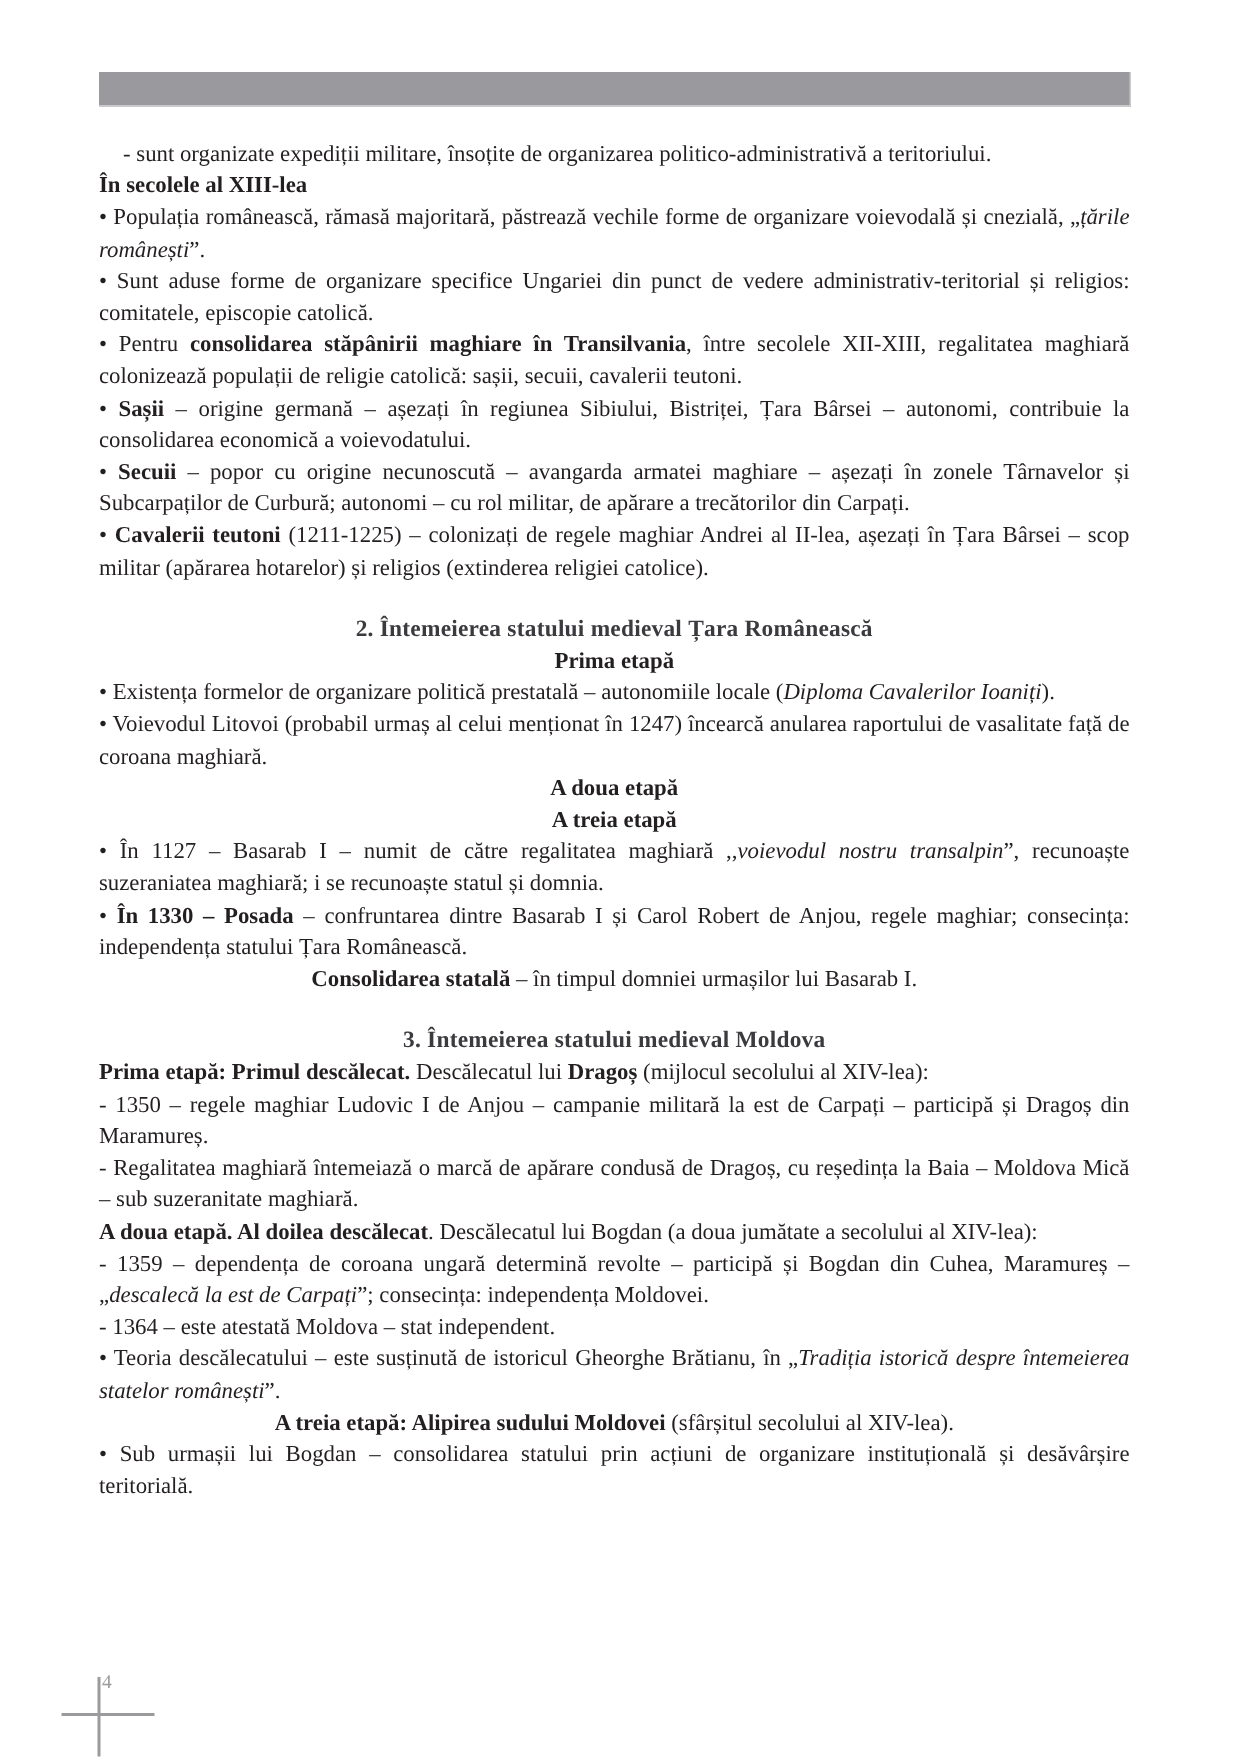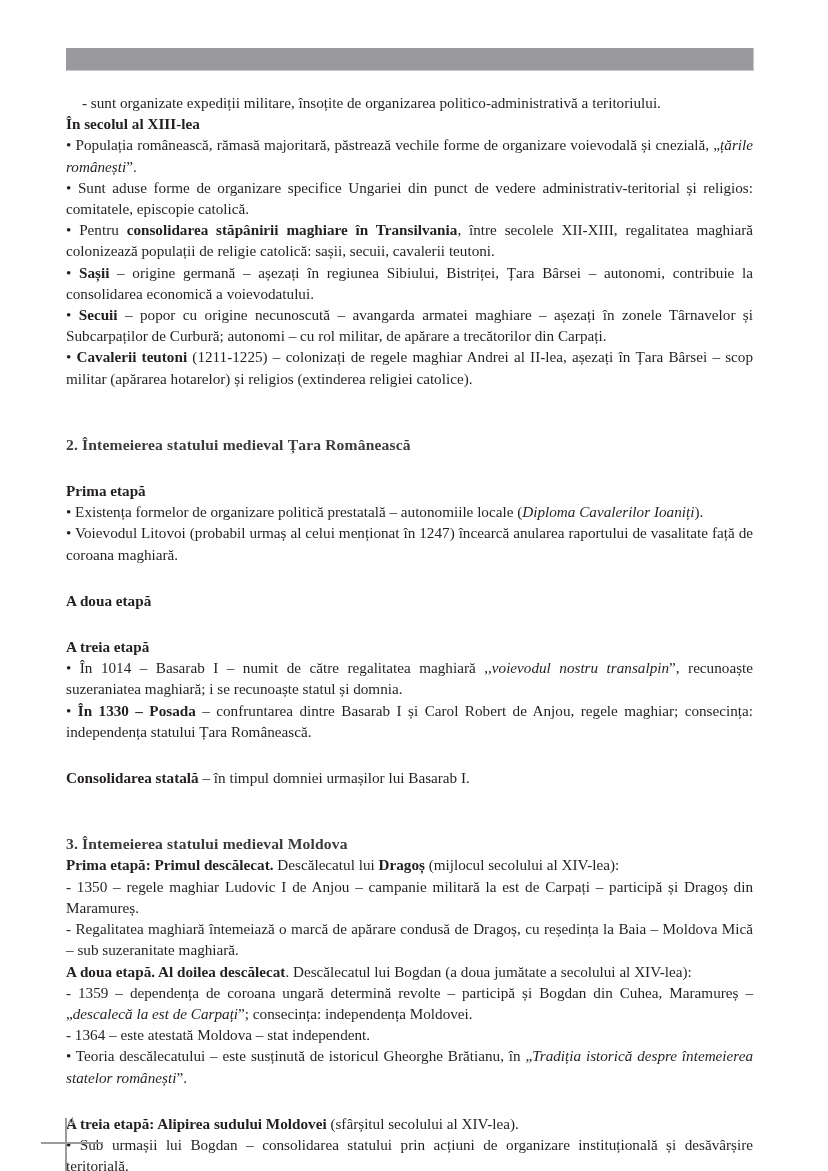--- a/index.html
+++ b/index.html
@@ -55,21 +55,21 @@
   }
   b, .b { font-weight: bold; }
   i, .i { font-style: italic; }
   .sec-head-2 {
     font-weight: bold;
     font-size: 15.6px;
     color: #3b3b3f;
     letter-spacing: 0.15px;
   }
   .gap-md { height: 20px; }
-  .nojust { text-align: left; margin-top: 25px; }
+  .nojust { text-align: center; }
   
   .cropmark {
     position: absolute;
     left: 41px;
     top: 1112px;
     width: 62px;
     height: 62px;
   }
   .cropmark .h {
     position: absolute;
@@ -96,39 +96,39 @@
 <body>
 
 <div class="page">
 
   <div class="header-bar"></div>
 
   <div class="content">
 
     <div>
       <p class="dashline"><span>- sunt organizate expediții militare, însoțite de organizarea politico-administrativă a teritoriului.</span></p>
-      <p><b>În secolul al XIII-lea</b></p>
+      <p><b>În secolele al XIII-lea</b></p>
       <p class="bul"><span>• Populația românească, rămasă majoritară, păstrează vechile forme de organizare voievodală și cnezială, „</span><i>țările românești</i><span>”.</span></p>
       <p class="bul"><span>• Sunt aduse forme de organizare specifice Ungariei din punct de vedere administrativ-teritorial și religios: comitatele, episcopie catolică.</span></p>
       <p class="bul"><span>• Pentru </span><b>consolidarea stăpânirii maghiare în Transilvania</b><span>, între secolele XII-XIII, regalitatea maghiară colonizează populații de religie catolică: sașii, secuii, cavalerii teutoni.</span></p>
       <p class="bul"><span>• </span><b>Sașii</b><span> – origine germană – așezați în regiunea Sibiului, Bistriței, Țara Bârsei – autonomi, contribuie la consolidarea economică a voievodatului.</span></p>
       <p class="bul"><span>• </span><b>Secuii</b><span> – popor cu origine necunoscută – avangarda armatei maghiare – așezați în zonele Târnavelor și Subcarpaților de Curbură; autonomi – cu rol militar, de apărare a trecătorilor din Carpați.</span></p>
       <p class="bul"><span>• </span><b>Cavalerii teutoni</b><span> (1211-1225) – colonizați de regele maghiar Andrei al II-lea, așezați în Țara Bârsei – scop militar (apărarea hotarelor) și religios (extinderea religiei catolice).</span></p>
     </div>
 
     <div class="gap-md"></div>
 
     <div>
       <p class="sec-head-2 nojust">2. Întemeierea statului medieval Țara Românească</p>
       <p class="nojust"><b>Prima etapă</b></p>
       <p class="bul"><span>• Existența formelor de organizare politică prestatală – autonomiile locale (</span><i>Diploma Cavalerilor Ioaniți</i><span>).</span></p>
       <p class="bul"><span>• Voievodul Litovoi (probabil urmaș al celui menționat în 1247) încearcă anularea raportului de vasalitate față de coroana maghiară.</span></p>
       <p class="nojust"><b>A doua etapă</b></p>
       <p class="nojust"><b>A treia etapă</b></p>
-      <p class="bul"><span>• În 1014 – Basarab I – numit de către regalitatea maghiară ,,</span><i>voievodul nostru transalpin</i><span>”, recunoaște suzeraniatea maghiară; i se recunoaște statul și domnia.</span></p>
+      <p class="bul"><span>• În 1127 – Basarab I – numit de către regalitatea maghiară ,,</span><i>voievodul nostru transalpin</i><span>”, recunoaște suzeraniatea maghiară; i se recunoaște statul și domnia.</span></p>
       <p class="bul"><span>• </span><b>În 1330 – Posada</b><span> – confruntarea dintre Basarab I și Carol Robert de Anjou, regele maghiar; consecința: independența statului Țara Românească.</span></p>
       <p class="nojust"><b>Consolidarea statală</b><span> – în timpul domniei urmașilor lui Basarab I.</span></p>
     </div>
 
     <div class="gap-md"></div>
 
     <div>
       <p class="sec-head-2 nojust">3. Întemeierea statului medieval Moldova</p>
       <p><b>Prima etapă: Primul descălecat.</b><span> Descălecatul lui </span><b>Dragoș</b><span> (mijlocul secolului al XIV-lea):</span></p>
       <p class="bul"><span>- 1350 – regele maghiar Ludovic I de Anjou – campanie militară la est de Carpați – participă și Dragoș din Maramureș.</span></p>

